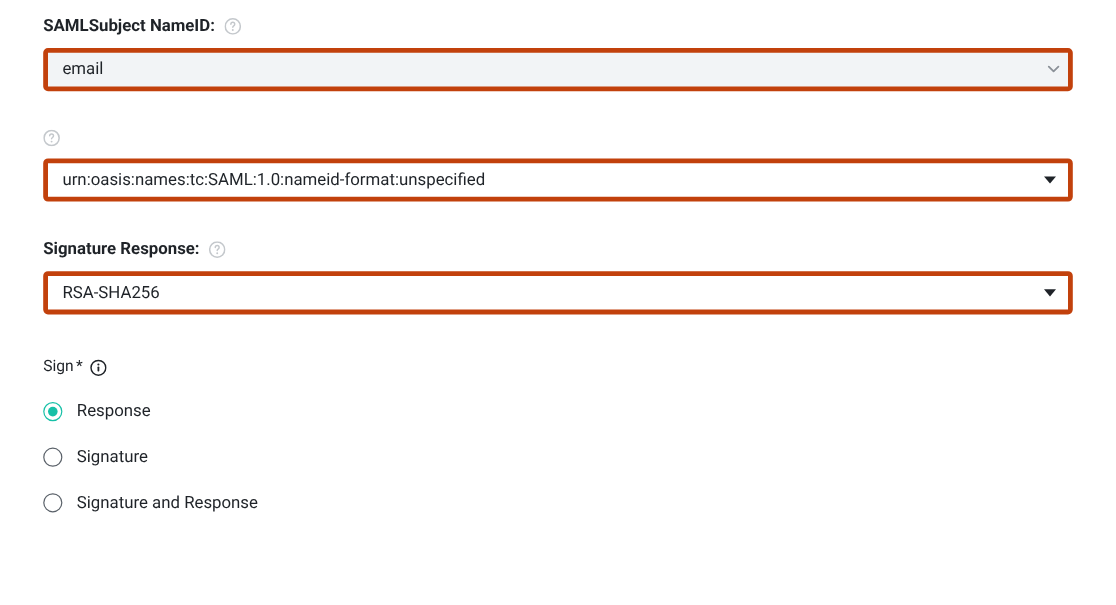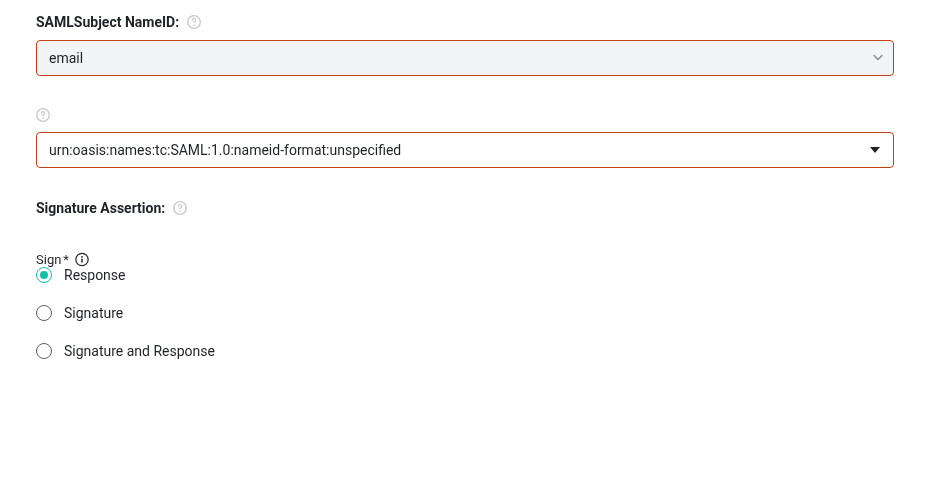--- a/index.html
+++ b/index.html
@@ -26,21 +26,21 @@
   display: inline-flex; align-items: center; justify-content: center;
 }
 .help-icon svg { display: block; }
 .select {
   position: relative;
   width: 100%;
 }
 .select-control {
   width: 100%;
   height: 36px;
-  border: 1px solid #c2410c;
+  border: 4px solid #c2410c;
   border-radius: 4px;
   background: #fff;
   display: flex;
   align-items: center;
   padding: 0 36px 0 12px;
   font-size: 14px;
   color: #1f2328;
   cursor: pointer;
 }
 .select.disabled .select-control {
@@ -61,22 +61,23 @@
   transform: translateY(-50%);
   width: 0; height: 0;
   border-left: 5px solid transparent;
   border-right: 5px solid transparent;
   border-top: 6px solid #1f2328;
   pointer-events: none;
 }
 .sign-section { margin-top: 36px; }
 .sign-label-row {
   display: flex;
-  align-items: flex-start;
+  align-items: flex-end;
   gap: 6px;
+  margin-bottom: 22px;
 }
 .sign-label {
   font-size: 13px;
   color: #1f2328;
 }
 .sign-label .asterisk { margin-left: 2px; }
 .radio-option {
   display: flex;
   align-items: center;
   gap: 12px;
@@ -144,28 +145,34 @@
   <div class="select">
     <div class="select-control">
       <span>urn:oasis:names:tc:SAML:1.0:nameid-format:unspecified</span>
     </div>
     <span class="triangle-down"></span>
   </div>
 </div>
 
 <div class="field">
   <div class="label-row">
-    <span class="label">Signature Assertion:</span>
+    <span class="label">Signature Response:</span>
     <span class="help-icon">
       <svg width="14" height="14" viewBox="0 0 14 14">
         <circle cx="7" cy="7" r="6.3" fill="none" stroke="#c4c8cc" stroke-width="1.3"></circle>
         <path d="M5.4 5.2c0-.9.7-1.6 1.6-1.6s1.6.7 1.6 1.6c0 .7-.4 1-.9 1.4-.4.3-.7.6-.7 1.1" fill="none" stroke="#c4c8cc" stroke-width="1.2" stroke-linecap="round"></path>
         <circle cx="7" cy="10" r=".8" fill="#c4c8cc"></circle>
       </svg>
     </span>
+  </div>
+  <div class="select">
+    <div class="select-control">
+      <span>RSA-SHA256</span>
+    </div>
+    <span class="triangle-down"></span>
   </div>
 </div>
 
 <div class="sign-section">
   <div class="sign-label-row">
     <span class="sign-label">
       <span>Sign</span><span class="asterisk">*</span>
     </span>
     <span class="help-icon">
       <svg width="15" height="15" viewBox="0 0 15 15">

